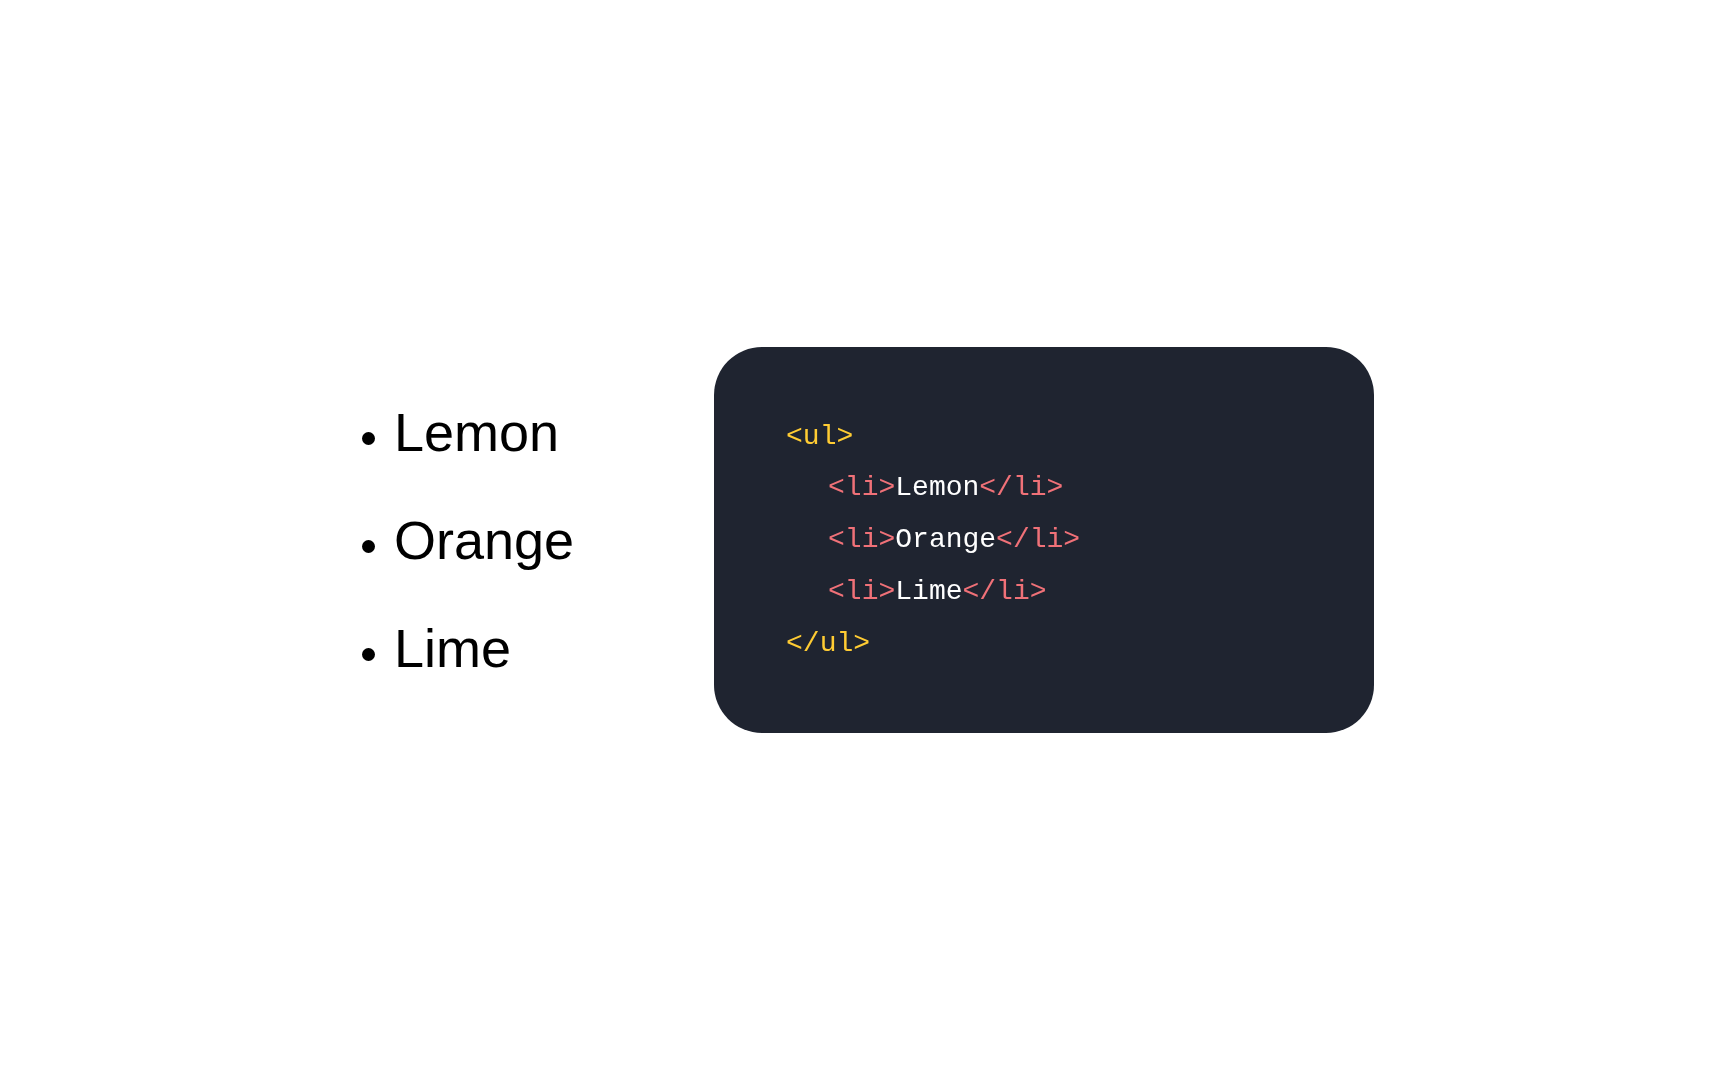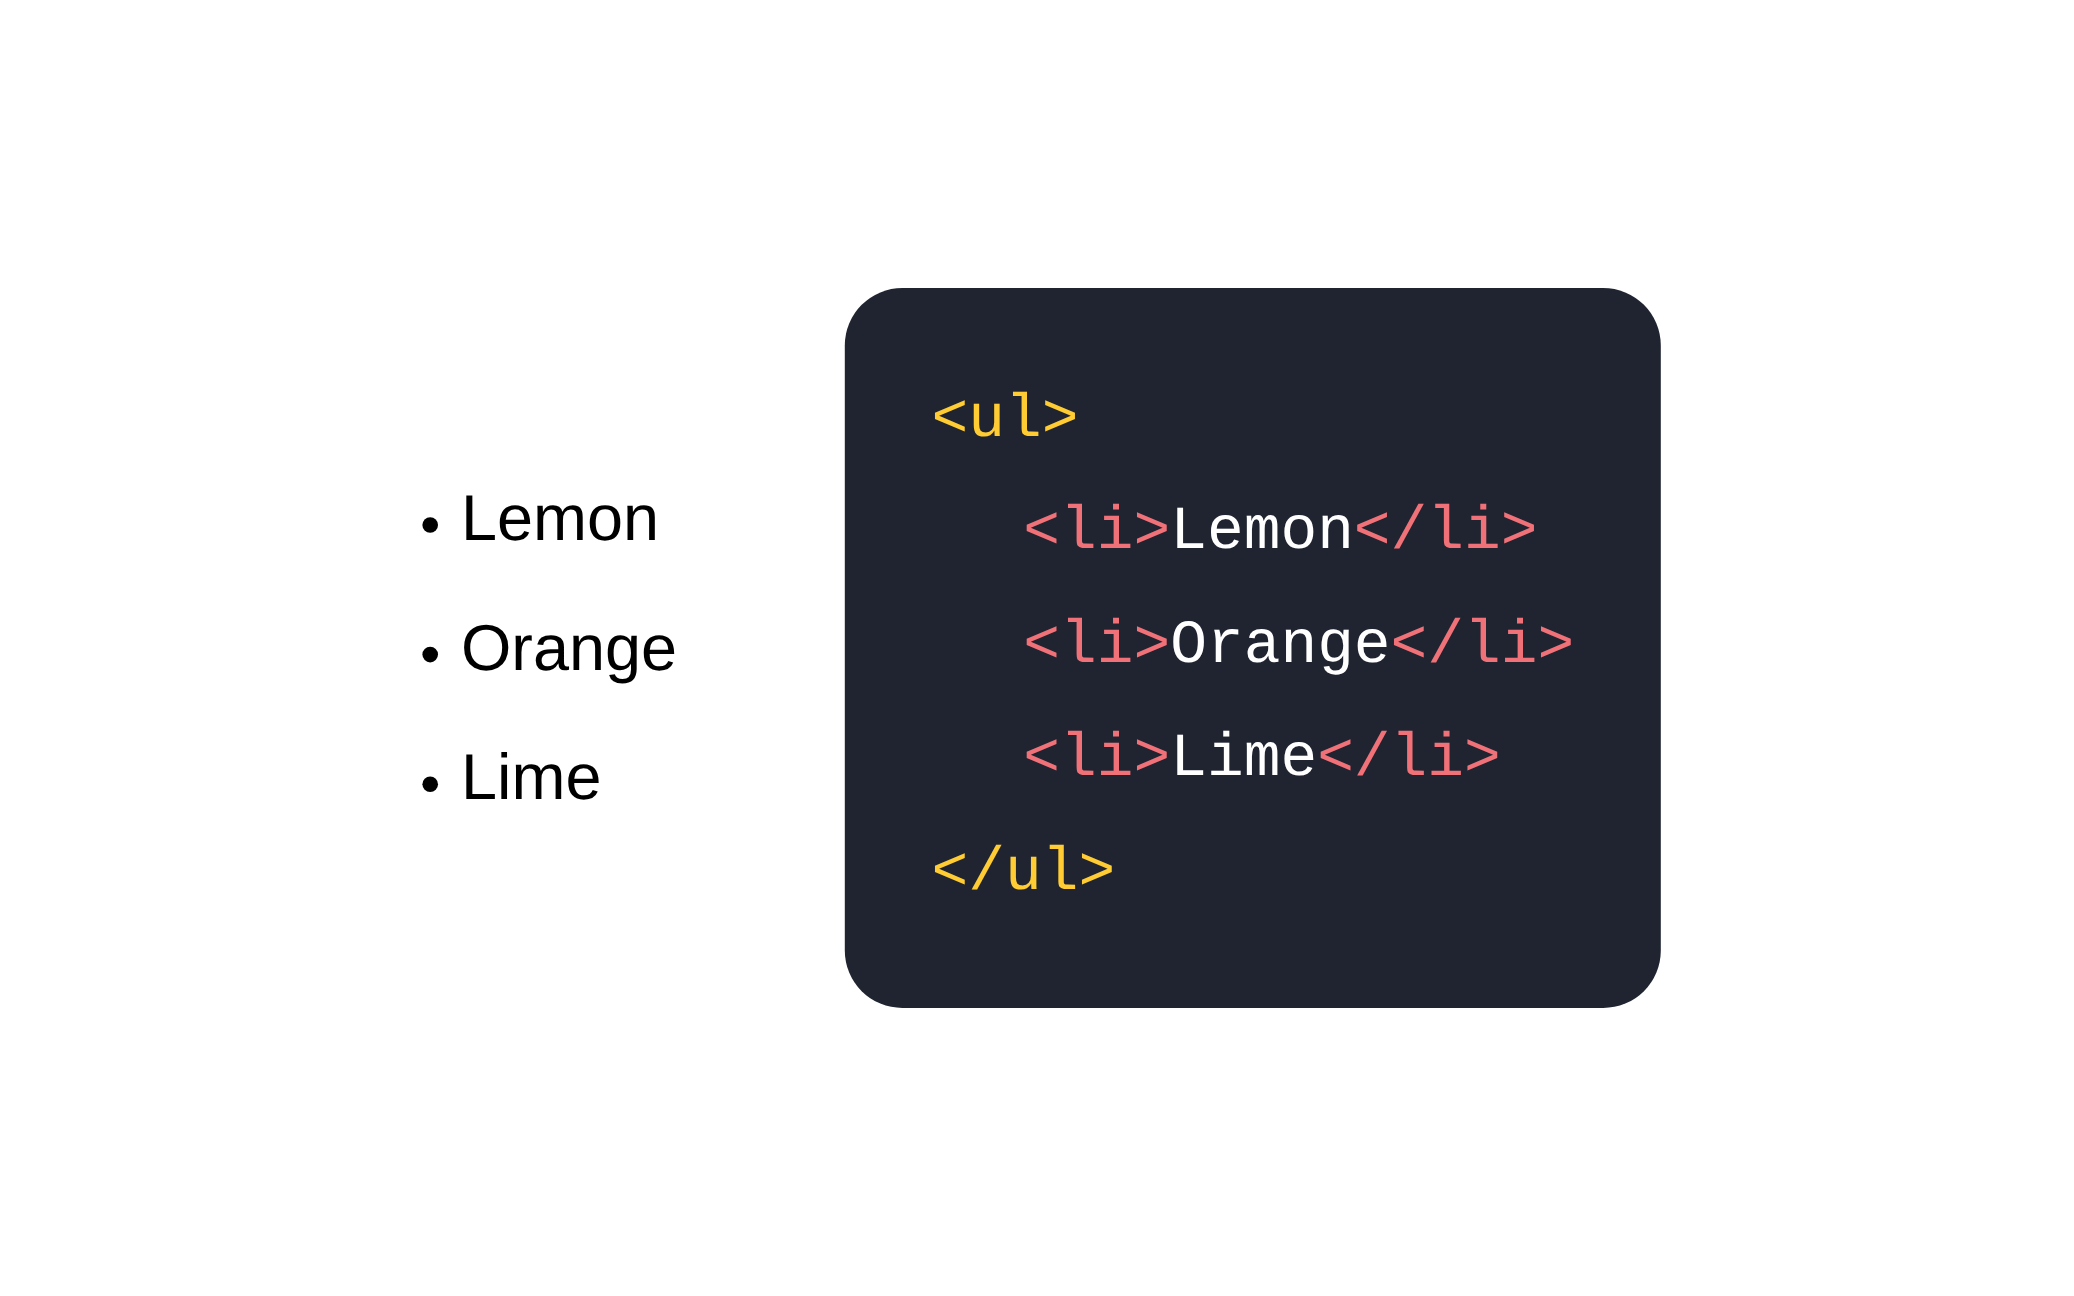--- a/index.html
+++ b/index.html
@@ -33,21 +33,21 @@
       font-weight: 400;
     }
     .rendered-list li::marker {
       font-size: 42px;
     }
     .code-block {
       background: #1f2430;
       border-radius: 48px;
       padding: 64px 72px;
       font-family: "SFMono-Regular", Consolas, "Liberation Mono", Menlo, Courier, monospace;
-      font-size: 51px;
+      font-size: 28px;
       line-height: 1.85;
       color: #ffffff;
       min-width: 660px;
     }
     .code-block pre {
       margin: 0;
       font-family: inherit;
     }
     .indent {
       display: inline-block;

